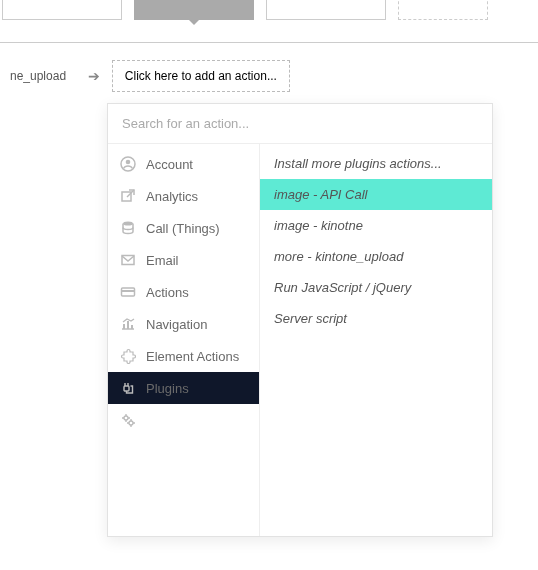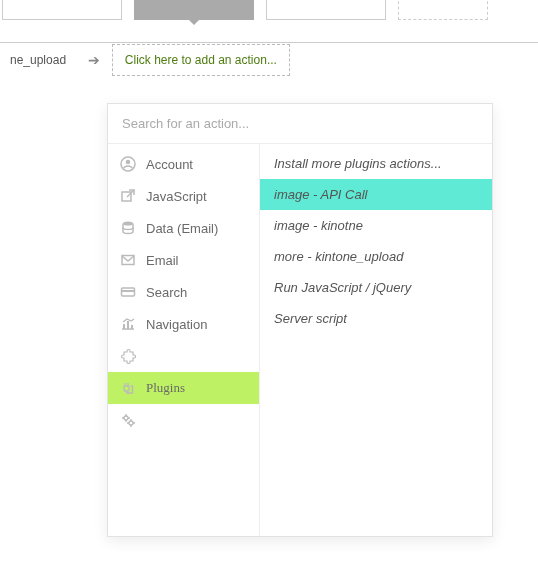--- a/index.html
+++ b/index.html
@@ -50,40 +50,40 @@
     width: 90px;
   }
   .hr {
     position: absolute;
     top: 42px;
     left: 0; right: 0;
     border-top: 1px solid #ccc;
   }
   .flow-row {
     position: absolute;
-    top: 44px;
+    top: 60px;
     left: 0;
     display: flex;
     align-items: center;
     gap: 12px;
     font-size: 12px;
     color: #555;
   }
   .chip {
     padding: 6px 10px;
     white-space: nowrap;
   }
   .arrow {
     color: #888;
     font-size: 14px;
   }
   .add-action {
     border: 1px dashed #bbb;
     padding: 8px 12px;
-    color: #4d7c0f;
+    color: #000000;
     font-size: 12px;
     cursor: pointer;
   }
   .dropdown {
     position: absolute;
     top: 103px;
     left: 107px;
     width: 386px;
     background: #fff;
     border: 1px solid #e2e2e2;
@@ -115,22 +115,21 @@
   .cat-item {
     display: flex;
     align-items: center;
     gap: 10px;
     padding: 8px 12px;
     cursor: pointer;
     color: #6a6a6a;
     font-size: 13px;
   }
   .cat-item.selected {
-    background: #bef264;
-    font-family: Liberation Serif, serif;
+    background: #0f172a;
   }
   .cat-item .ic {
     width: 16px;
     height: 16px;
     flex: 0 0 16px;
     color: #bbb;
     display: flex;
     align-items: center;
     justify-content: center;
   }
@@ -184,68 +183,69 @@
           <span>Account</span>
         </div>
         <div class="cat-item">
           <span class="ic">
             <svg width="16" height="16" viewBox="0 0 16 16" fill="#bbb">
               <rect x="2" y="4" width="9" height="9" fill="none" stroke="#bbb" stroke-width="1.5"></rect>
               <path d="M9 2h5v5" fill="none" stroke="#bbb" stroke-width="1.5"></path>
               <path d="M14 2 L7 9" stroke="#bbb" stroke-width="1.5"></path>
             </svg>
           </span>
-          <span>JavaScript</span>
+          <span>Analytics</span>
         </div>
         <div class="cat-item">
           <span class="ic">
             <svg width="16" height="16" viewBox="0 0 16 16" fill="#bbb">
               <ellipse cx="8" cy="3.5" rx="5" ry="2"></ellipse>
               <path d="M3 3.5v4c0 1.1 2.2 2 5 2s5-.9 5-2v-4" fill="none" stroke="#bbb" stroke-width="1.5"></path>
               <path d="M3 7.5v4c0 1.1 2.2 2 5 2s5-.9 5-2v-4" fill="none" stroke="#bbb" stroke-width="1.5"></path>
             </svg>
           </span>
-          <span>Data (Email)</span>
+          <span>Call (Things)</span>
         </div>
         <div class="cat-item">
           <span class="ic">
             <svg width="16" height="16" viewBox="0 0 16 16" fill="#bbb">
               <rect x="2" y="3.5" width="12" height="9" fill="none" stroke="#bbb" stroke-width="1.5"></rect>
               <path d="M2 4l6 5 6-5" fill="none" stroke="#bbb" stroke-width="1.5"></path>
             </svg>
           </span>
           <span>Email</span>
         </div>
         <div class="cat-item">
           <span class="ic">
             <svg width="16" height="16" viewBox="0 0 16 16" fill="#bbb">
               <rect x="1.5" y="4" width="13" height="8" rx="1" fill="none" stroke="#bbb" stroke-width="1.5"></rect>
               <rect x="1.5" y="6" width="13" height="2"></rect>
             </svg>
           </span>
-          <span>Search</span>
+          <span>Actions</span>
         </div>
         <div class="cat-item">
           <span class="ic">
             <svg width="16" height="16" viewBox="0 0 16 16" fill="#bbb">
               <path d="M2 13h12" stroke="#bbb" stroke-width="1.5"></path>
               <rect x="3" y="8" width="2" height="5"></rect>
               <rect x="7" y="5" width="2" height="8"></rect>
               <rect x="11" y="9" width="2" height="4"></rect>
               <path d="M3 6l4-3 4 2 3-2" fill="none" stroke="#bbb" stroke-width="1.3"></path>
             </svg>
           </span>
           <span>Navigation</span>
         </div>
         <div class="cat-item">
           <span class="ic">
             <svg width="16" height="16" viewBox="0 0 16 16" fill="#bbb">
               <path d="M4 4h3v-1a1.5 1.5 0 1 1 3 0v1h3v3h1a1.5 1.5 0 1 1 0 3h-1v3h-3v1a1.5 1.5 0 1 1-3 0v-1h-3v-3h-1a1.5 1.5 0 1 1 0-3h1z" fill="none" stroke="#bbb" stroke-width="1.2"></path>
             </svg>
           </span>
+          <span>Element Actions</span>
         </div>
         <div class="cat-item selected">
           <span class="ic">
             <svg width="16" height="16" viewBox="0 0 16 16" fill="#bbb">
               <rect x="4" y="6" width="5" height="5" rx="1" fill="none" stroke="#bbb" stroke-width="1.4"></rect>
               <path d="M5 6V3M8 6V3" stroke="#bbb" stroke-width="1.4"></path>
               <path d="M6.5 11v2h6V6h-2" fill="none" stroke="#bbb" stroke-width="1.4"></path>
             </svg>
           </span>
           <span>Plugins</span>

